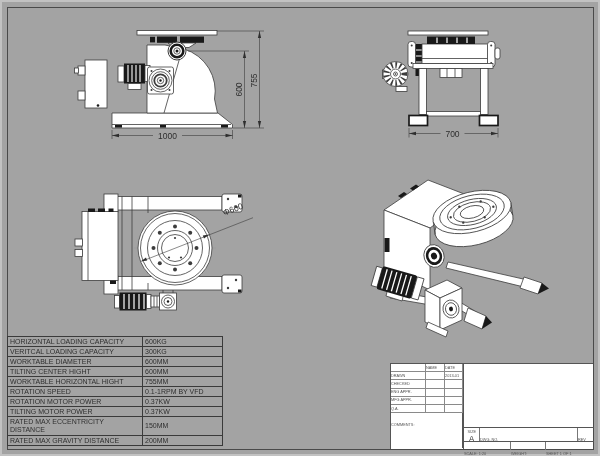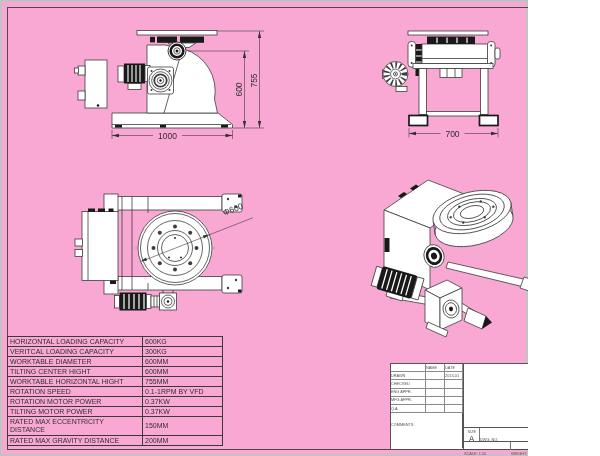--- a/index.html
+++ b/index.html
@@ -1,16 +1,16 @@
 <!DOCTYPE html>
 <html><head>
 <meta charset="utf-8">
 <style>
   html,body{margin:0;padding:0;background:#fff;}
-  .page{position:relative;width:528px;height:456px;background:#f9a8d4;overflow:hidden;
+  .page{position:relative;width:600px;height:456px;background:#a3a3a3;overflow:hidden;
         font-family:"Liberation Sans", sans-serif;color:#333;
         box-shadow:inset 0 0 0 2px #c2c2c2;}
   .sheet-border{position:absolute;left:7px;top:7px;width:585px;height:441px;
         border:1px solid #4a4a4a;pointer-events:none;}
   svg{position:absolute;left:0;top:0;}
   svg text{font-family:"Liberation Sans", sans-serif;fill:#2e2e2e;}
 
   
   .spec-wrap{position:absolute;left:7px;top:336px;width:211px;}
   table.spec{border-collapse:collapse;table-layout:fixed;width:211px;}

